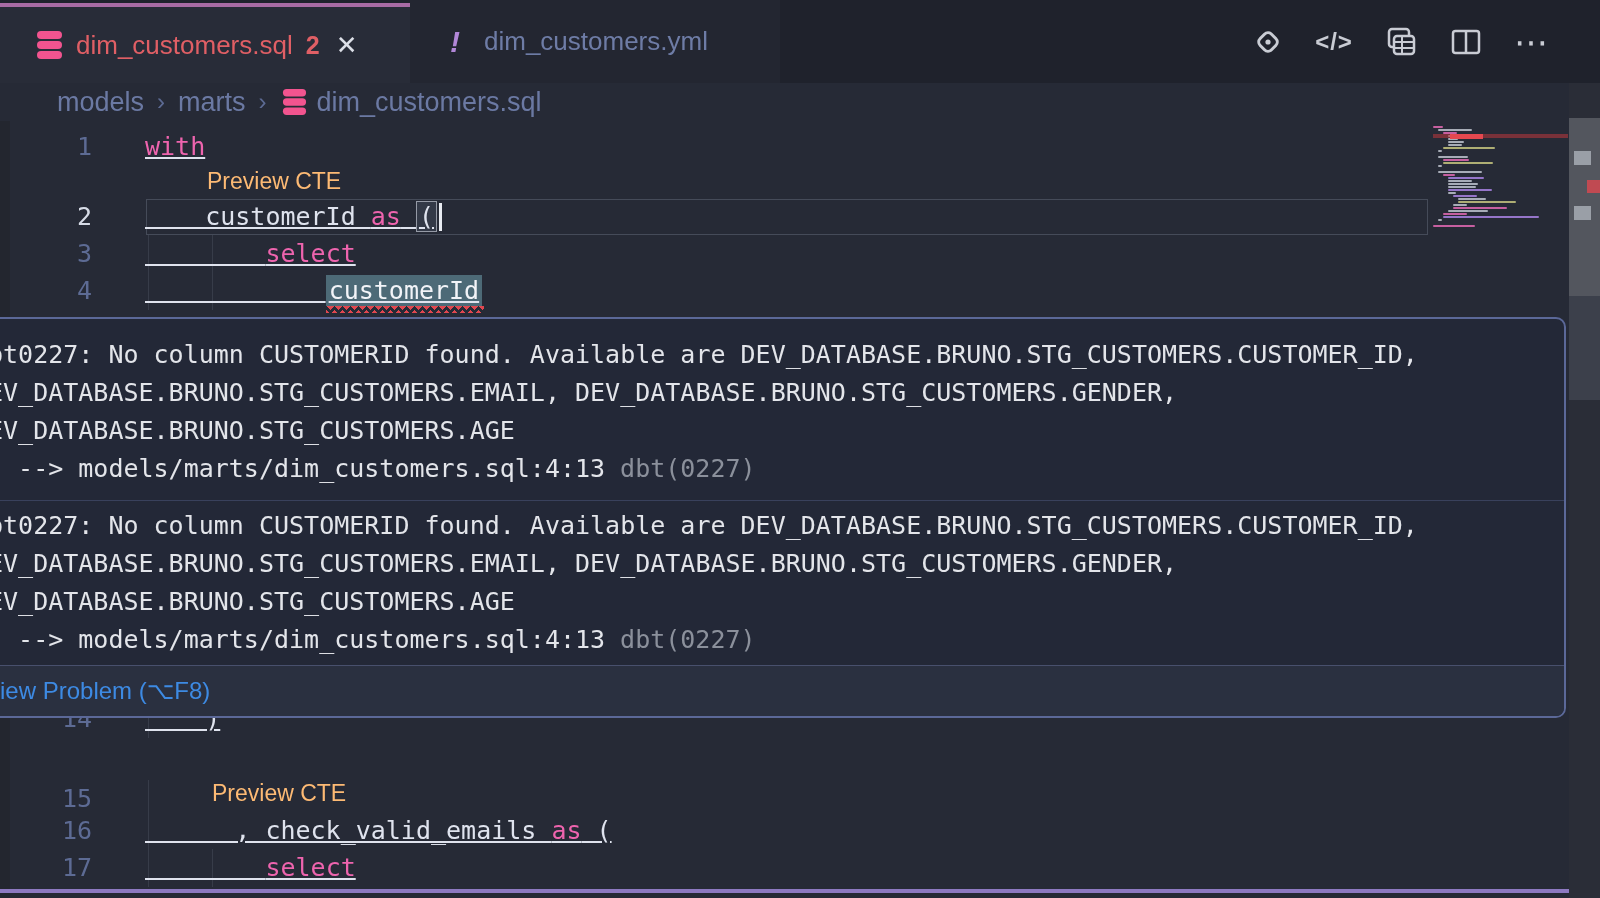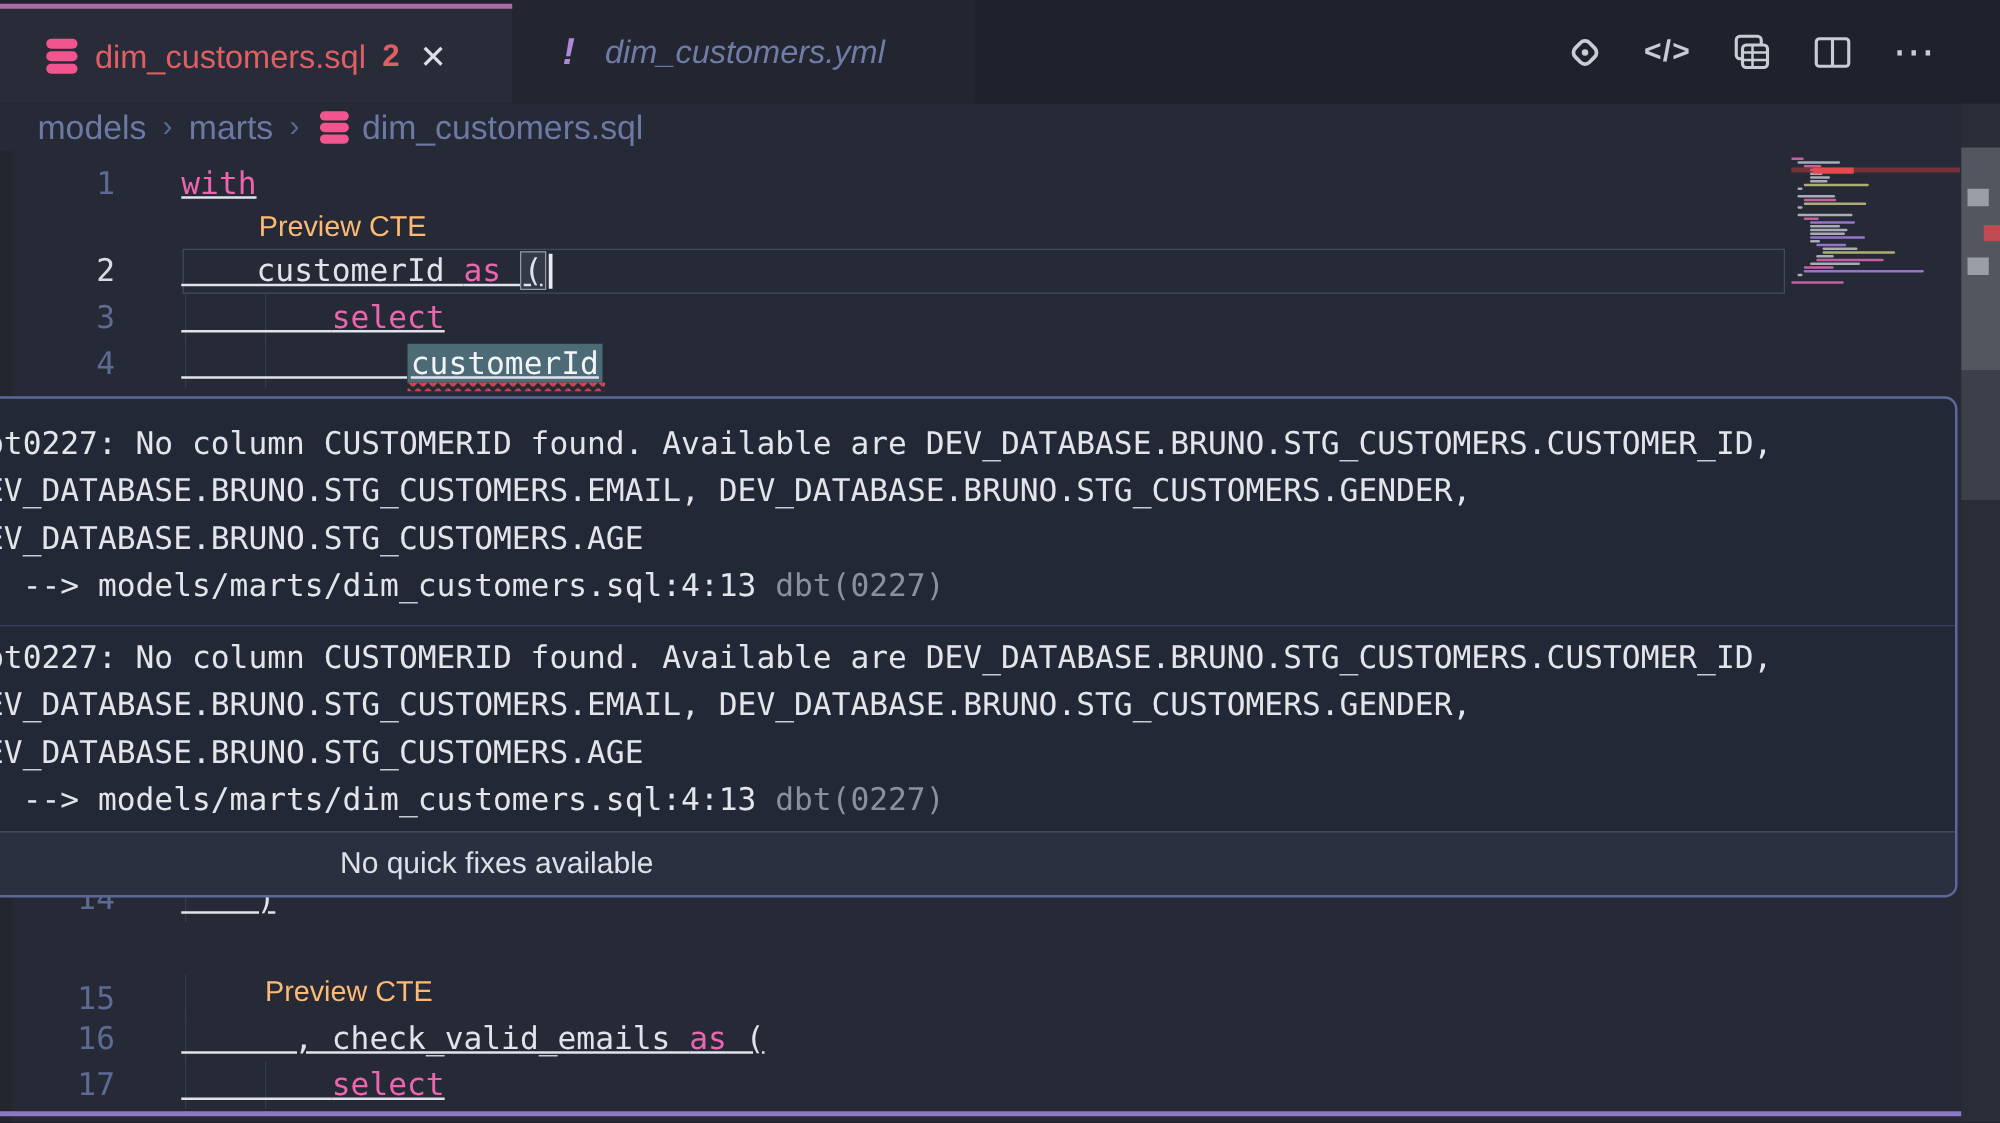--- a/index.html
+++ b/index.html
@@ -8,28 +8,28 @@
   
   .tabbar{position:absolute;left:0;top:0;width:1600px;height:83px;background:#1f222c;}
   .tab-active{position:absolute;left:0;top:3px;width:410px;height:80px;background:#282c38;
               border-top:4px solid #a86ba4;box-sizing:border-box;display:flex;align-items:center;padding-left:36px;}
   .tab-active .fname{color:#e05f65;font-size:26px;margin-left:13px;}
   .tab-active .badge{color:#e05f65;font-size:25px;font-weight:700;margin-left:13px;}
   .tab-close{color:#dde0e8;font-size:26px;margin-left:16px;cursor:pointer;}
   .tab-preview{position:absolute;left:410px;top:0;width:370px;height:83px;background:#232631;
                display:flex;align-items:center;padding-left:40px;box-sizing:border-box;}
   .tab-preview .bang{color:#b287d8;font-size:30px;font-weight:700;font-style:italic;}
-  .tab-preview .fname{color:#6e7ca6;font-size:26px;font-style:italic;margin-left:24px;}
+  .tab-preview .fname{color:#6e7ca6;font-size:26px;margin-left:24px;}
   .actions{position:absolute;right:48px;top:0;height:83px;display:flex;align-items:center;gap:26px;color:#c9ccd4;}
   .actions .icon{width:40px;height:40px;display:flex;align-items:center;justify-content:center;cursor:pointer;}
   .actions .glyph{font-size:24px;font-weight:700;letter-spacing:1px;}
   .actions .glyph-more{font-size:34px;letter-spacing:2px;}
   
   .breadcrumb{position:absolute;left:0;top:83px;width:1600px;height:38px;background:#262a36;
-              display:flex;align-items:center;padding-left:30px;box-sizing:border-box;color:#6b79a3;font-size:27px;}
+              display:flex;align-items:center;padding-left:57px;box-sizing:border-box;color:#6b79a3;font-size:27px;}
   .breadcrumb .sep{margin:0 13px;color:#5c6a93;font-size:24px;}
   .breadcrumb .dbic{margin:0 10px 0 2px;}
   .crumb{cursor:pointer;}
   
   .gutter-strip{position:absolute;left:0;top:121px;width:10px;height:777px;background:#23262f;}
   .row{position:absolute;left:0;width:1600px;height:38px;line-height:38px;
        font-family:"DejaVu Sans Mono",monospace;font-size:25px;color:#dfe3ee;}
   .ln{position:absolute;left:0;width:92px;text-align:right;color:#5d6b94;}
   .ln.cur{color:#d6dbe6;}
   .ct{position:absolute;left:145px;white-space:pre;text-decoration:underline;}
@@ -234,17 +234,17 @@
       <div class="pline">EV_DATABASE.BRUNO.STG_CUSTOMERS.AGE</div>
       <div class="pline"><span>  --&gt; models/marts/dim_customers.sql:4:13</span><span class="pcode">dbt(0227)</span></div>
     </div>
     <div class="pblock second">
       <div class="pline">bt0227: No column CUSTOMERID found. Available are DEV_DATABASE.BRUNO.STG_CUSTOMERS.CUSTOMER_ID,</div>
       <div class="pline">EV_DATABASE.BRUNO.STG_CUSTOMERS.EMAIL, DEV_DATABASE.BRUNO.STG_CUSTOMERS.GENDER,</div>
       <div class="pline">EV_DATABASE.BRUNO.STG_CUSTOMERS.AGE</div>
       <div class="pline"><span>  --&gt; models/marts/dim_customers.sql:4:13</span><span class="pcode">dbt(0227)</span></div>
     </div>
     <div class="pstatus">
-      <span class="nofix">No quick fixes available</span>
+      <span class="link">iew Problem (⌥F8)</span>
     </div>
   </div>
 
 </div>
 
 </body></html>

